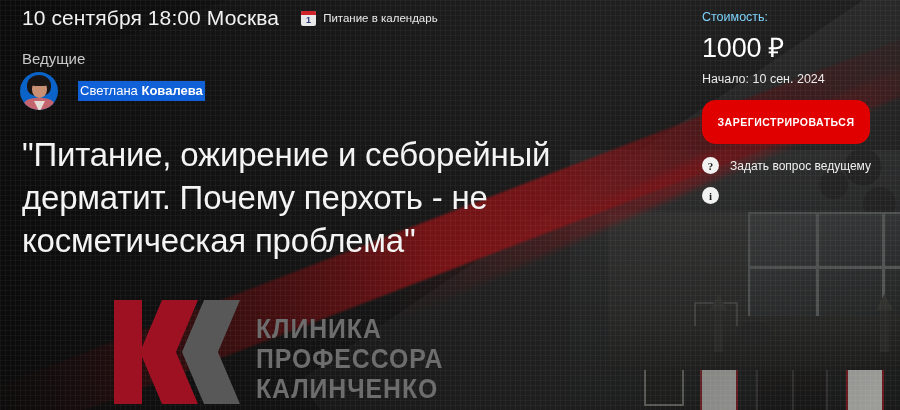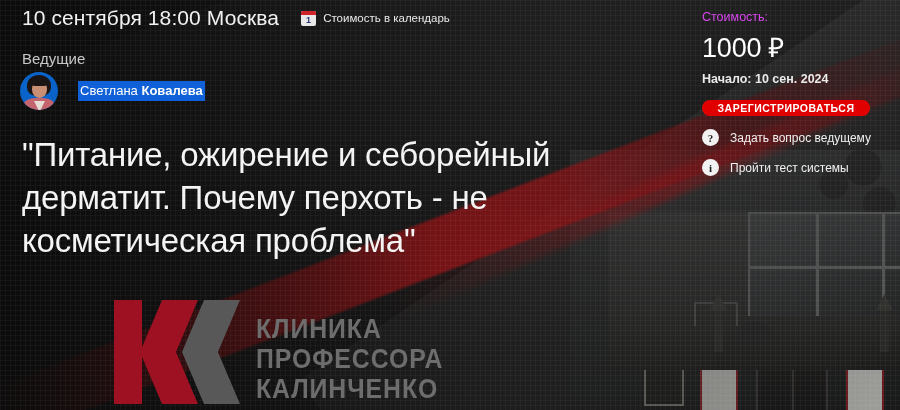--- a/index.html
+++ b/index.html
@@ -369,39 +369,38 @@
 
   
   .right-col {
     position: absolute;
     left: 702px;
     top: 10px;
     width: 190px;
   }
   .price-label {
     font-size: 12.5px;
-    color: #d946ef;
+    color: #7dd3fc;
   }
   .price-value {
     margin-top: 8px;
     font-size: 27px;
     line-height: 32px;
     color: #ffffff;
     letter-spacing: -0.2px;
   }
   .start-line {
     margin-top: 8px;
     font-size: 12.5px;
     color: #eaeaea;
-    font-weight: bold;
   }
   .register-btn {
     margin-top: 14px;
     width: 168px;
-    height: 16px;
+    height: 44px;
     border-radius: 14px;
     background: #e00000;
     border: none;
     color: #ffffff;
     font-size: 10.5px;
     font-weight: bold;
     letter-spacing: 0.5px;
     cursor: pointer;
     font-family: inherit;
     display: flex;
@@ -514,21 +513,21 @@
 
   <div class="content">
 
     <div class="datebar">
       <div class="date-text">10 сентября 18:00 Москва</div>
       <div class="add-cal">
         <span class="cal-icon">
           <span class="cal-top"></span>
           <span class="cal-num">1</span>
         </span>
-        <span class="add-cal-label">Стоимость в календарь</span>
+        <span class="add-cal-label">Питание в календарь</span>
       </div>
     </div>
 
     <div class="hosts-label">Ведущие</div>
 
     <div class="host-row">
       <div class="avatar">
         <span class="hair"></span>
         <span class="face"></span>
         <span class="bangs"></span>
@@ -547,21 +546,20 @@
 
       <button class="register-btn">ЗАРЕГИСТРИРОВАТЬСЯ</button>
 
       <div class="action-row">
         <span class="round-icon">?</span>
         <span class="action-label">Задать вопрос ведущему</span>
       </div>
 
       <div class="action-row">
         <span class="round-icon">i</span>
-        <span class="action-label">Пройти тест системы</span>
       </div>
     </div>
 
     <div class="logo">
       <div class="logo-mark">
         <span class="logo-bar"></span>
         <span class="chev chev-red"></span>
         <span class="chev chev-gray"></span>
       </div>
       <div class="logo-text">

